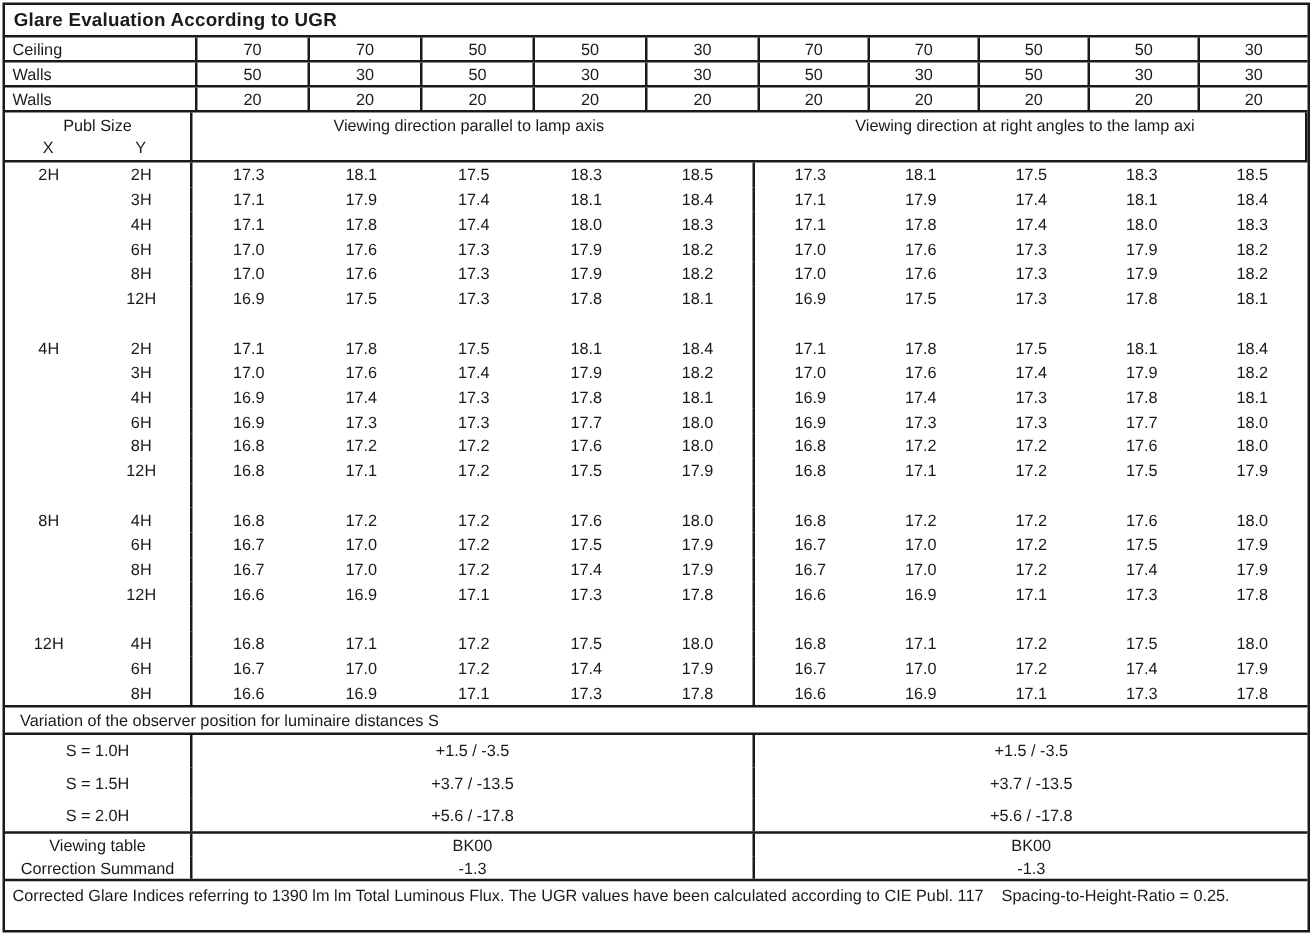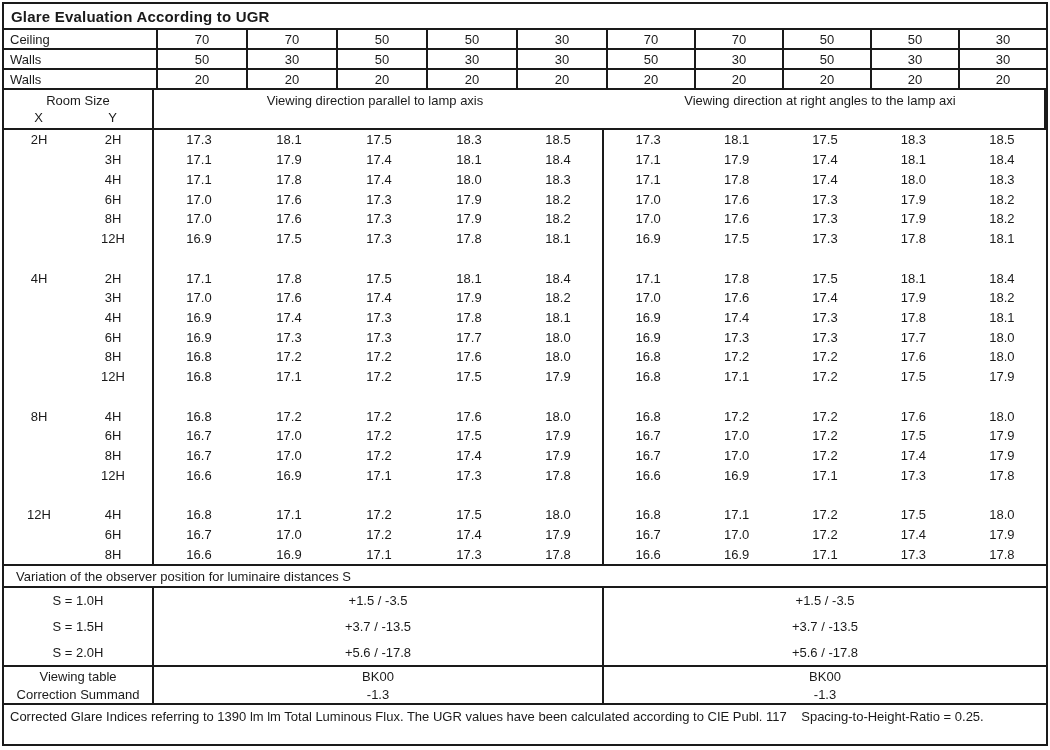--- a/index.html
+++ b/index.html
@@ -114,21 +114,21 @@
       <div class="cell surf-cell w90">20</div>
       <div class="cell surf-cell flex1">20</div>
       <div class="cell surf-cell flex1">20</div>
       <div class="cell surf-cell flex1">20</div>
       <div class="cell surf-cell flex1">20</div>
       <div class="cell surf-cell flex1 no-br">20</div>
     </div>
 
   <div class="row header-row">
     <div class="room-size-cell">
-      <div class="room-size-top">Room Size</div>
+      <div class="room-size-top">Publ Size</div>
       <div class="room-size-xy">
         <span class="xc">X</span>
         <span class="yc">Y</span>
       </div>
     </div>
     <div class="vd-cell flex1">Viewing direction parallel to lamp axis</div>
     <div class="vd-cell vd-left">Viewing direction at right angles to the lamp axi</div>
   </div>
 
   <div class="data-area">

